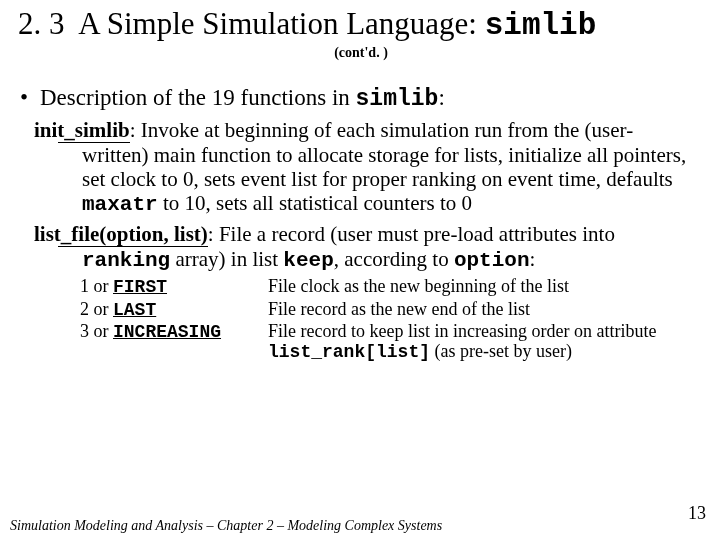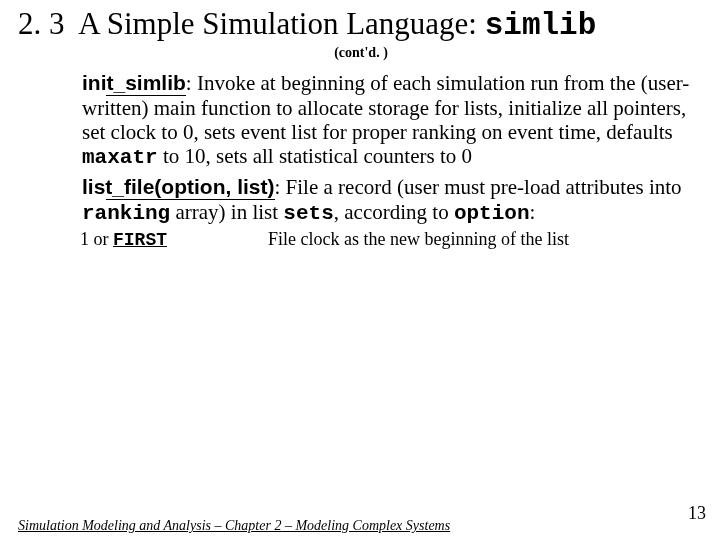--- a/index.html
+++ b/index.html
@@ -22,21 +22,21 @@
   .title {
     font-size: 31px;
     text-align: left;
     margin: 0 0 2px 0;
   }
   .title .mono { font-family: "Courier New", monospace; font-weight: bold; }
   .contd {
     text-align: center;
     font-size: 14px;
     font-weight: bold;
-    margin-bottom: 10px;
+    margin-bottom: 24px;
   }
   .bullet1 {
     font-size: 23px;
     margin: 6px 0 6px 0;
     padding-left: 22px;
     position: relative;
   }
   .bullet1::before {
     content: "•";
     position: absolute;
@@ -46,26 +46,25 @@
   .bullet1 .mono { font-family: "Courier New", monospace; font-weight: bold; }
   .func-block {
     font-size: 21px;
     margin-left: 40px;
     margin-right: 10px;
     line-height: 1.15;
     margin-bottom: 4px;
   }
   .func-block .mono { font-family: "Courier New", monospace; font-weight: bold; }
   .func-name {
-    font-family: Liberation Sans, sans-serif;
+    font-family: Liberation Serif, serif;
     font-weight: bold;
     border-bottom: 1.5px solid #000;
     display: inline-block;
     padding-bottom: 0;
-    margin-left: 48px;
   }
   .hang {
     text-indent: -24px;
     padding-left: 24px;
   }
   .opt-table {
     margin-left: 62px;
     margin-right: 20px;
     margin-top: 4px;
     border-collapse: collapse;
@@ -77,25 +76,24 @@
     padding: 0 0 2px 0;
   }
   .opt-key {
     width: 188px;
     white-space: nowrap;
   }
   .opt-key .mono { font-family: "Courier New", monospace; font-weight: bold; text-decoration: underline; }
   .opt-desc .mono { font-family: "Courier New", monospace; font-weight: bold; }
   .footer {
     position: absolute;
-    left: 18px;
+    left: 10px;
     bottom: 6px;
     font-size: 14px;
     font-style: italic;
-    text-decoration: underline;
   }
   .pagenum {
     position: absolute;
     right: 14px;
     bottom: 16px;
     font-size: 18px;
   }
 </style>
 </head>
 <body>
@@ -103,33 +101,44 @@
 <div class="slide">
 
   <div class="title">
     <span>2. 3</span>&nbsp;
     <span>A Simple Simulation Language:</span>
     <span class="mono">simlib</span>
   </div>
 
   <div class="contd">(cont'd. )</div>
 
+  <div class="bullet1">
+    <span>Description of the 19 functions in </span><span class="mono">simlib</span><span>:</span>
+  </div>
 
   <div class="func-block hang">
     <span class="func-name">init_simlib</span><span>:</span><span>  Invoke at beginning of each simulation run from the (user-written) main function to allocate storage for lists, initialize all pointers, set clock to 0, sets event list for proper ranking on event time, defaults </span><span class="mono">maxatr</span><span> to 10, sets all statistical counters to 0</span>
   </div>
 
   <div class="func-block hang">
-    <span class="func-name">list_file(option, list)</span><span>:</span><span>  File a record (user must pre-load attributes into </span><span class="mono">ranking</span><span> array) in list </span><span class="mono">sets</span><span>, according to </span><span class="mono">option</span><span>:</span>
+    <span class="func-name">list_file(option, list)</span><span>:</span><span>  File a record (user must pre-load attributes into </span><span class="mono">ranking</span><span> array) in list </span><span class="mono">keep</span><span>, according to </span><span class="mono">option</span><span>:</span>
   </div>
 
   <table class="opt-table">
     <tbody>
         <tr>
       <td class="opt-key"><span>1 or </span><span class="mono">FIRST</span></td>
       <td class="opt-desc"><span>File clock as the new beginning of the list</span></td>
+    </tr>
+    <tr>
+      <td class="opt-key"><span>2 or </span><span class="mono">LAST</span></td>
+      <td class="opt-desc"><span>File record as the new end of the list</span></td>
+    </tr>
+    <tr>
+      <td class="opt-key"><span>3 or </span><span class="mono">INCREASING</span></td>
+      <td class="opt-desc"><span>File record to keep list in increasing order on attribute </span><span class="mono">list_rank[list]</span><span> (as pre-set by user)</span></td>
     </tr>
   </tbody>
     </table>
 
   <div class="footer">Simulation Modeling and Analysis – Chapter 2 – Modeling Complex Systems</div>
   <div class="pagenum">13</div>
 </div>
 
 </body></html>

